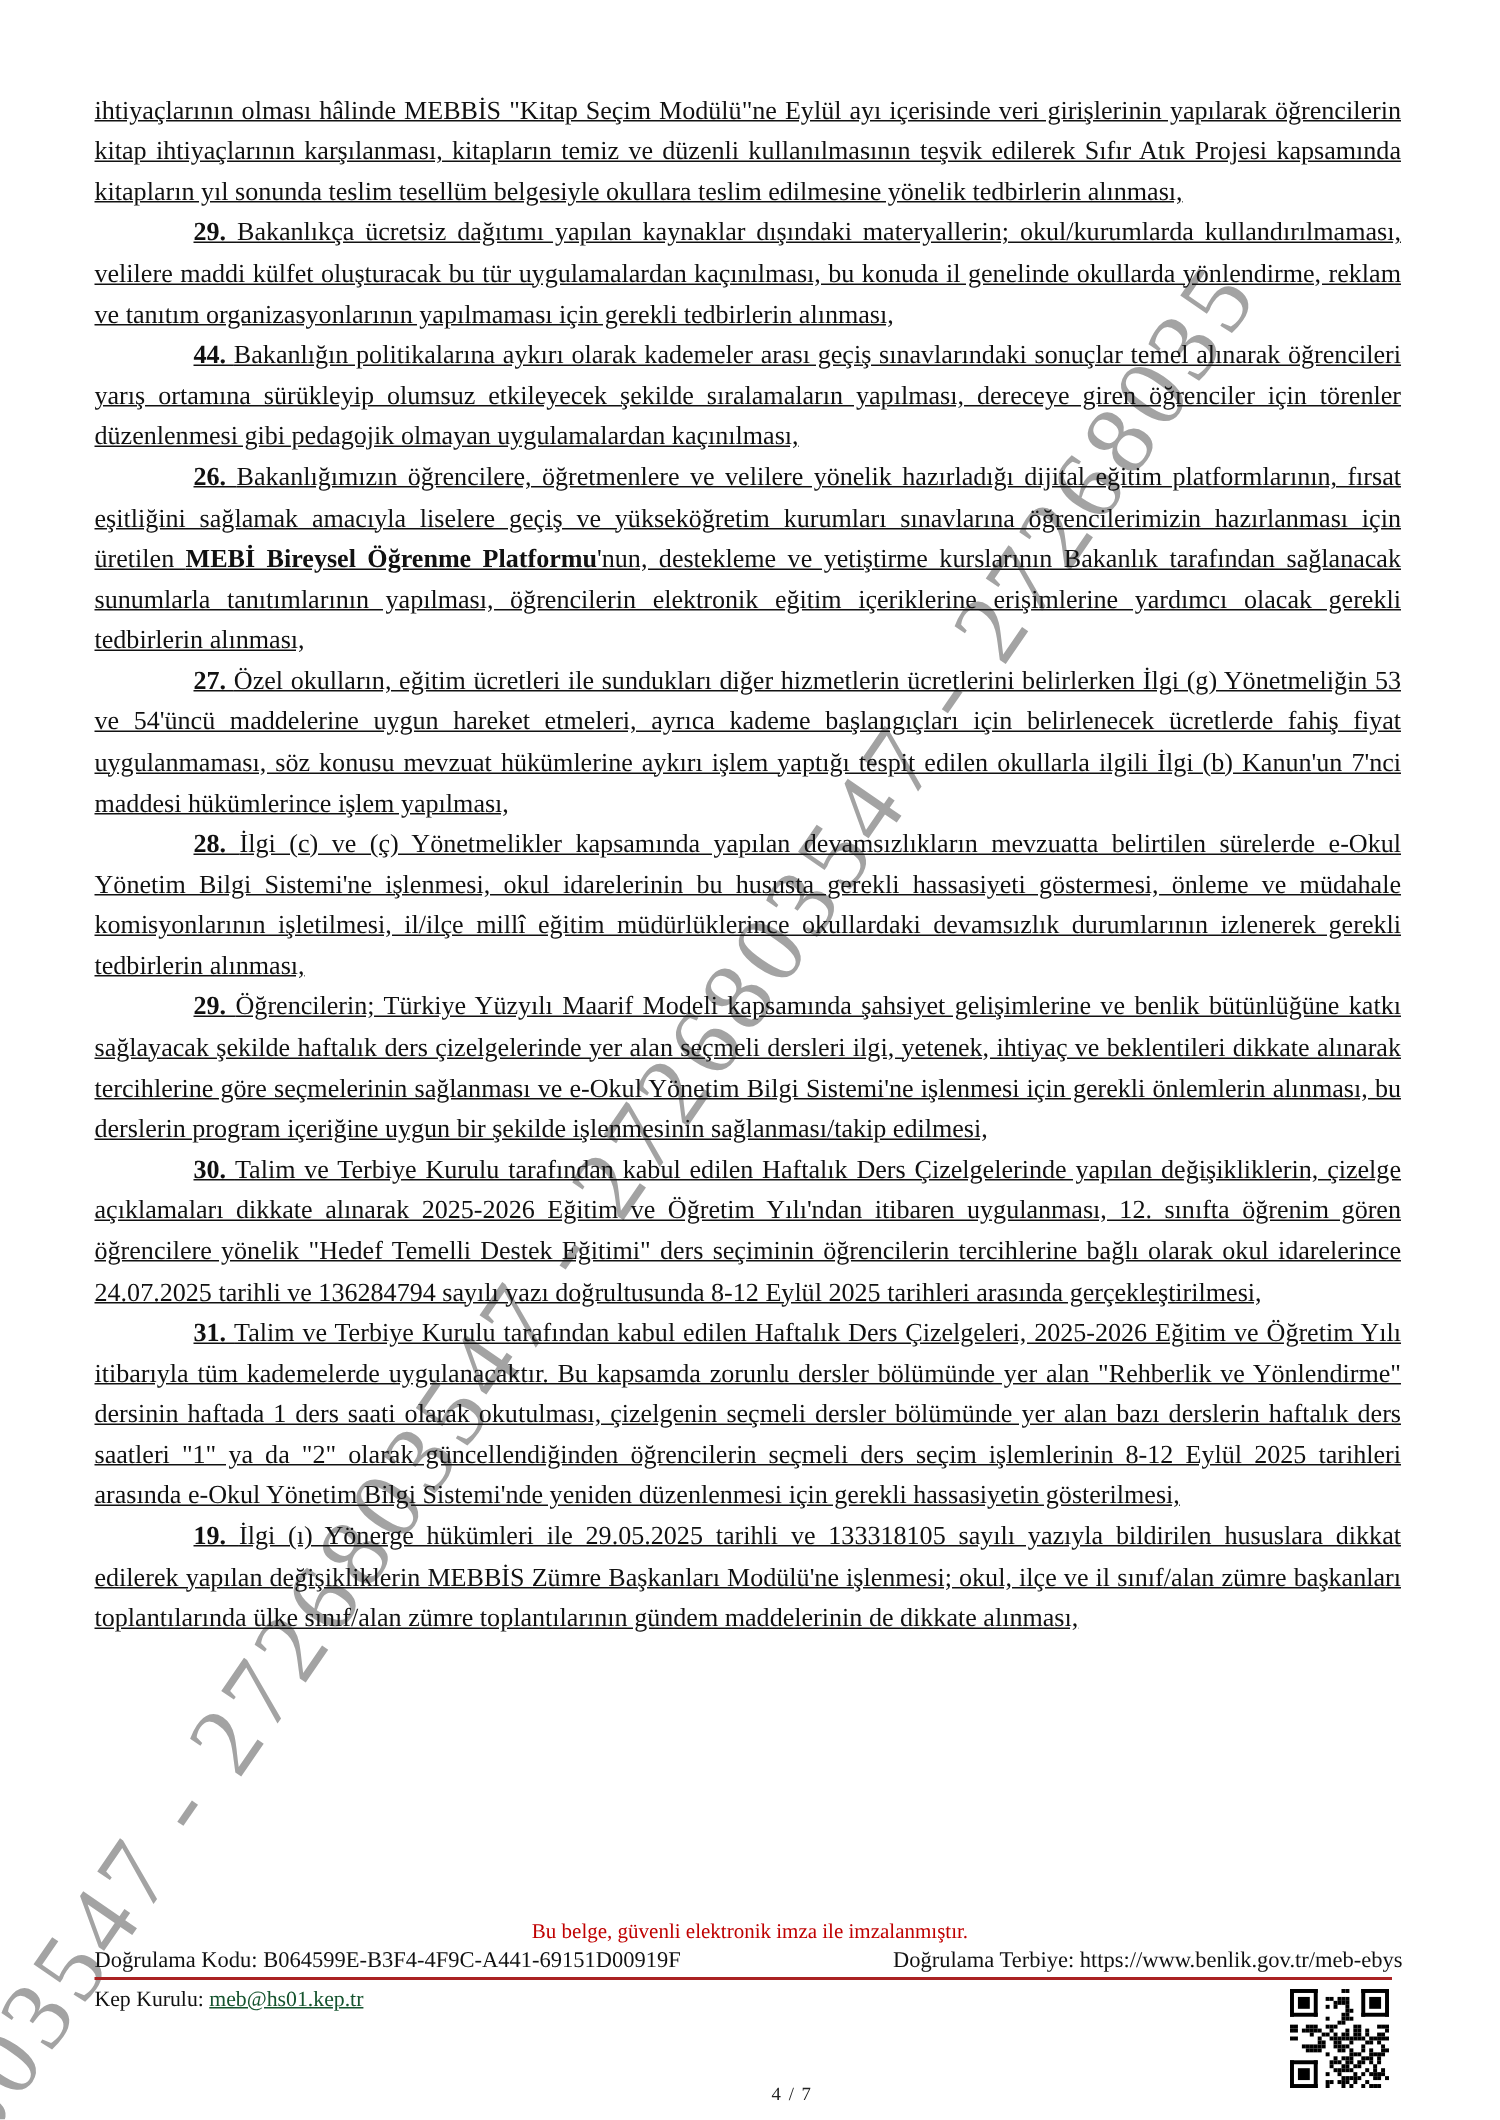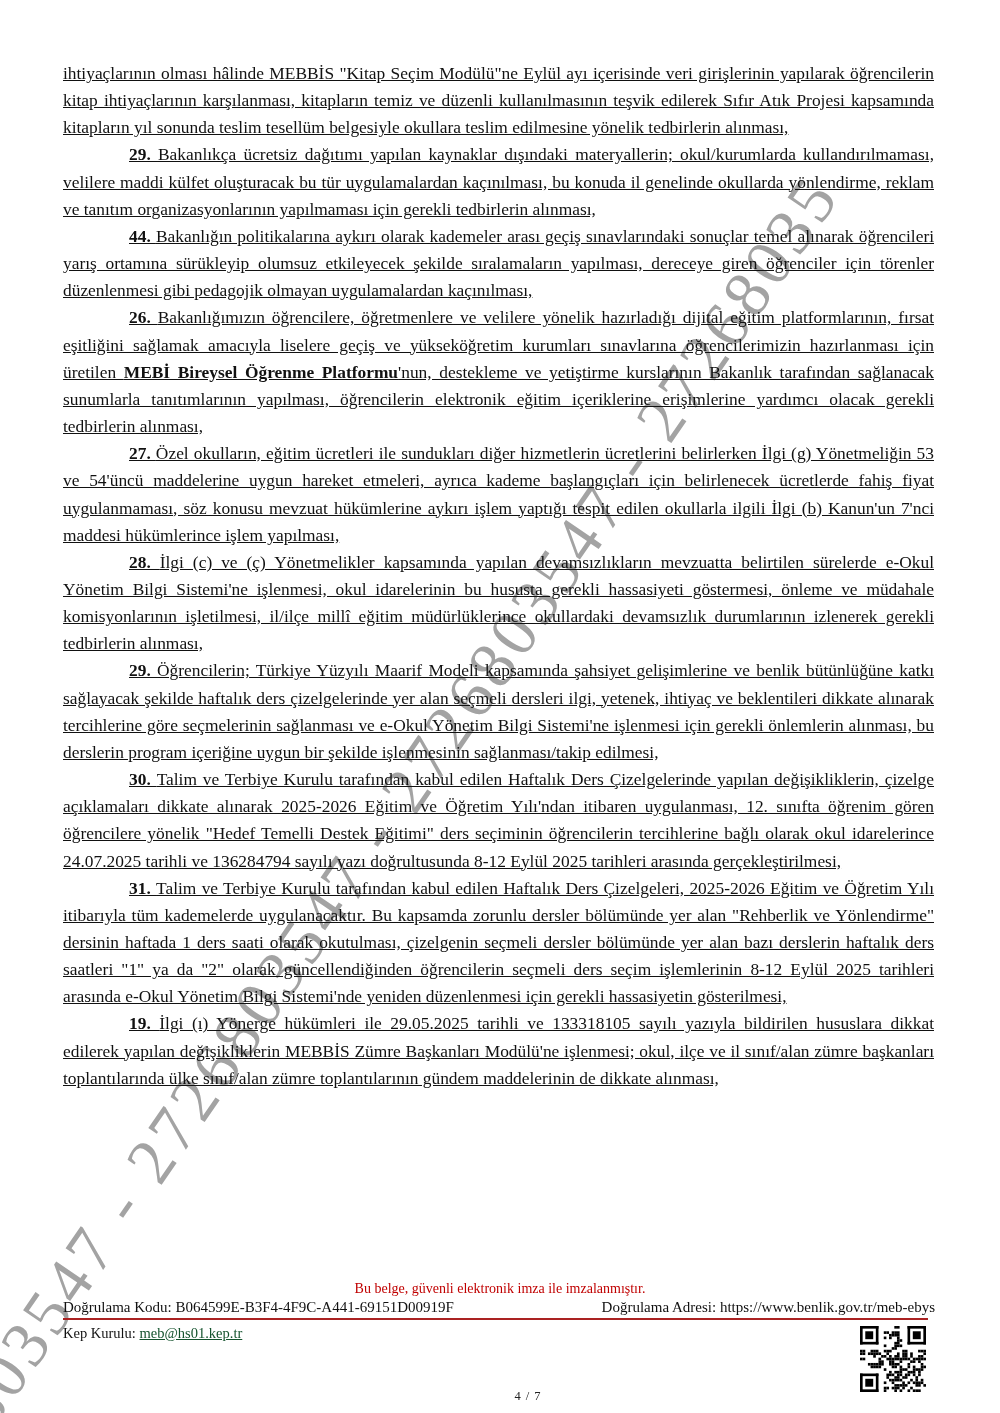--- a/index.html
+++ b/index.html
@@ -82,21 +82,21 @@
       <p class="indent"><b>31. </b><span>Talim ve Terbiye Kurulu tarafından kabul edilen Haftalık Ders Çizelgeleri, 2025-2026 Eğitim ve Öğretim Yılı itibarıyla tüm kademelerde uygulanacaktır. Bu kapsamda zorunlu dersler bölümünde yer alan "Rehberlik ve Yönlendirme" dersinin haftada 1 ders saati olarak okutulması, çizelgenin seçmeli dersler bölümünde yer alan bazı derslerin haftalık ders saatleri "1" ya da "2" olarak güncellendiğinden öğrencilerin seçmeli ders seçim işlemlerinin 8-12 Eylül 2025 tarihleri arasında e-Okul Yönetim Bilgi Sistemi'nde yeniden düzenlenmesi için gerekli hassasiyetin gösterilmesi,</span></p>
       <p class="indent"><b>19. </b><span>İlgi (ı) Yönerge hükümleri ile 29.05.2025 tarihli ve 133318105 sayılı yazıyla bildirilen hususlara dikkat edilerek yapılan değişikliklerin MEBBİS Zümre Başkanları Modülü'ne işlenmesi; okul, ilçe ve il sınıf/alan zümre başkanları toplantılarında ülke sınıf/alan zümre toplantılarının gündem maddelerinin de dikkate alınması,</span></p>
     </div>
 
   <div class="footer">
 
     <div class="sig-notice">Bu belge, güvenli elektronik imza ile imzalanmıştır.</div>
 
     <div class="ver-row">
       <div><span>Doğrulama Kodu:</span> <span>B064599E-B3F4-4F9C-A441-69151D00919F</span></div>
-      <div><span>Doğrulama Adresi:</span> <span>https://www.benlik.gov.tr/meb-ebys</span></div>
+      <div><span>Doğrulama Terbiye:</span> <span>https://www.benlik.gov.tr/meb-ebys</span></div>
     </div>
 
     <div class="rule"></div>
 
     <div class="kep-row">
       <span>Kep Kurulu:</span>
       <a class="kep-link">meb@hs01.kep.tr</a>
     </div>
 
     <svg class="qr" id="qr-code" viewBox="0 0 66 66">

